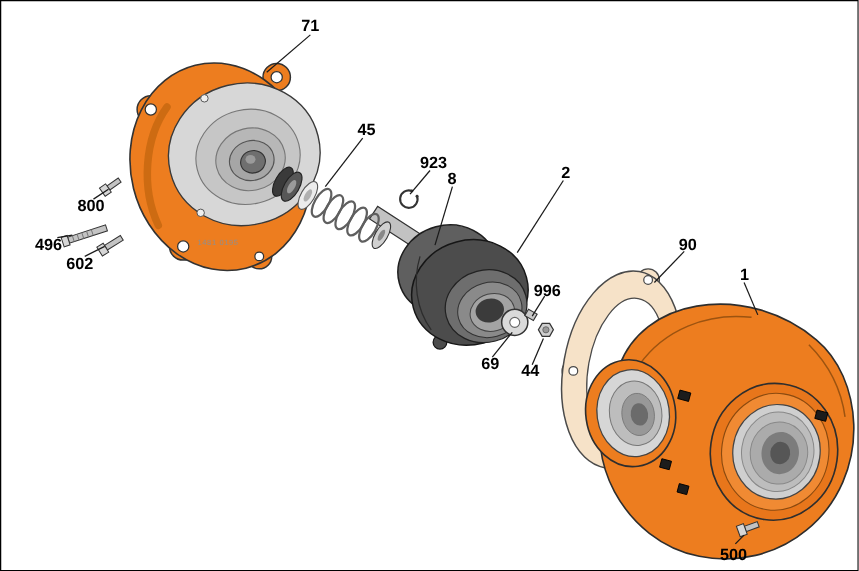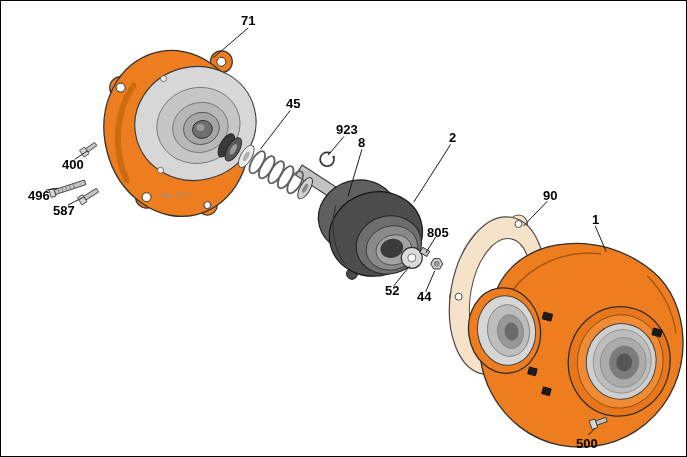--- a/index.html
+++ b/index.html
@@ -185,23 +185,23 @@
     </g>
   </svg>
 
   <div class="callout" style="left:240px;top:13px">71</div>
   <div class="callout" style="left:285px;top:96px">45</div>
   <div class="callout" style="left:335px;top:122px">923</div>
   <div class="callout" style="left:357px;top:135px">8</div>
   <div class="callout" style="left:448px;top:130px">2</div>
   <div class="callout" style="left:542px;top:188px">90</div>
   <div class="callout" style="left:591px;top:212px">1</div>
-  <div class="callout" style="left:61px;top:157px">400</div>
+  <div class="callout" style="left:61px;top:157px">800</div>
   <div class="callout" style="left:27px;top:188px">496</div>
-  <div class="callout" style="left:52px;top:203px">587</div>
-  <div class="callout" style="left:426px;top:225px">805</div>
-  <div class="callout" style="left:384px;top:283px">52</div>
+  <div class="callout" style="left:52px;top:203px">602</div>
+  <div class="callout" style="left:426px;top:225px">996</div>
+  <div class="callout" style="left:384px;top:283px">69</div>
   <div class="callout" style="left:416px;top:289px">44</div>
   <div class="callout" style="left:575px;top:436px">500</div>
 
   <div class="stamp" style="left:157px;top:191px">1481 0195</div>
 
 </div>
 
 </body></html>

